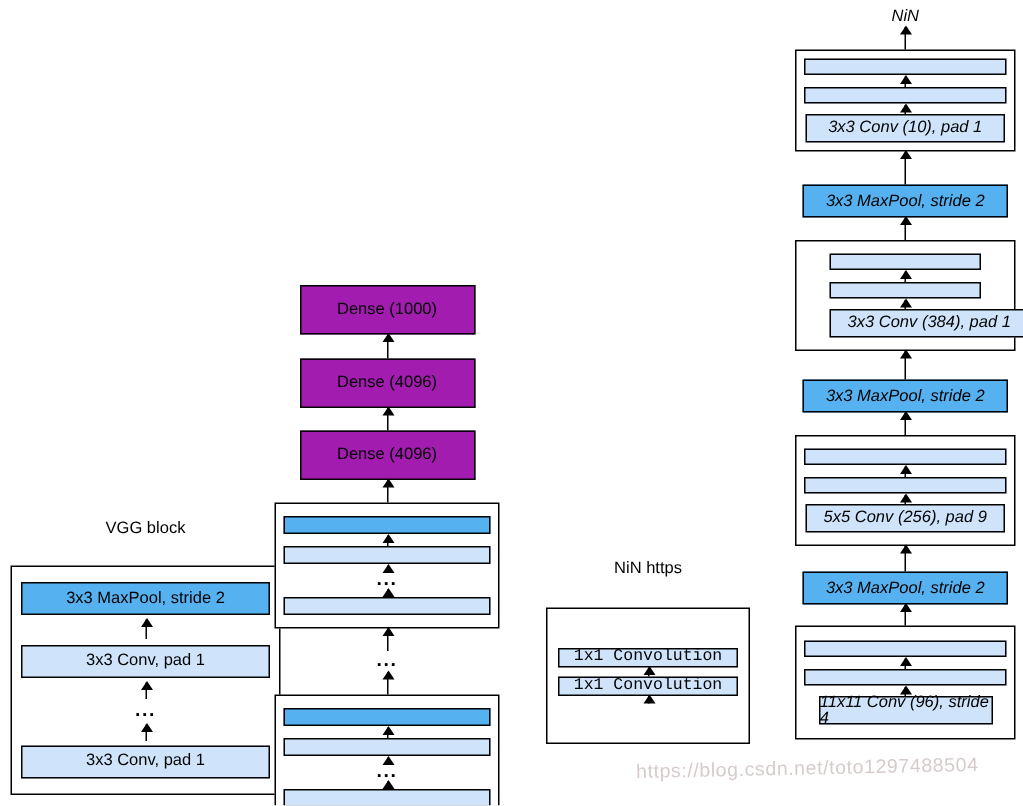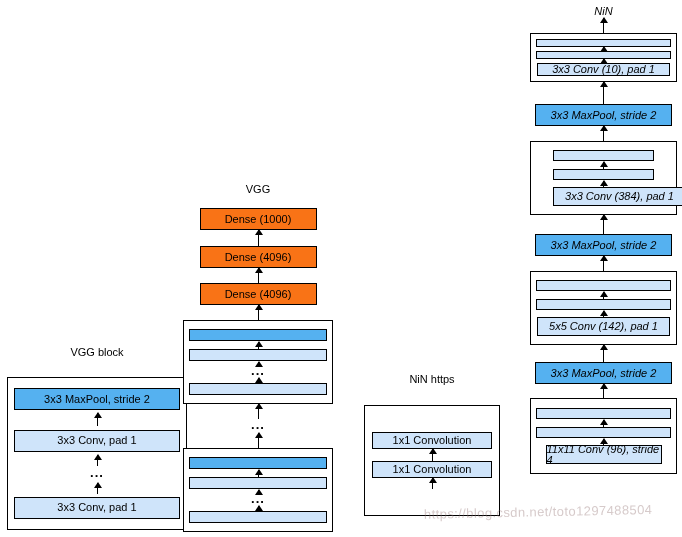--- a/index.html
+++ b/index.html
@@ -12,21 +12,21 @@
   body{font-family:"Liberation Sans", sans-serif;color:var(--ink);}
   .canvas{position:relative;width:682px;height:537px;background:#fff;overflow:hidden;}
   .col{position:absolute;}
   .title{font-size:11px;text-align:center;padding-top:5px;height:18px;}
   .outer{border:1px solid var(--ink);background:#fff;display:flex;flex-direction:column;justify-content:space-between;}
   .grp{border:1px solid var(--ink);background:#fff;display:flex;flex-direction:column;justify-content:space-between;}
   .box{border:1px solid var(--ink);display:flex;align-items:center;justify-content:center;
        font-size:11px;line-height:1;height:22px;background:#fff;}
   .box.pool{background:var(--pool);}
   .box.conv{background:var(--conv);}
-  .box.dense{background:#f97316;width:117px;margin-left:auto;margin-right:auto;height:22px;}
+  .box.dense{background:#a21caf;width:117px;margin-left:auto;margin-right:auto;height:33px;}
   .bar{height:12px;border:1px solid var(--ink);background:var(--conv);}
   .bar.pool{background:var(--pool);}
   .arr{width:1px;border-left:1px solid var(--ink);margin:0 auto;position:relative;}
   .arr::before{content:"";position:absolute;left:-4px;top:-1px;
     border-left:4px solid transparent;border-right:4px solid transparent;border-bottom:6px solid var(--ink);}
   .dots{font-size:13px;font-weight:bold;line-height:8px;text-align:center;letter-spacing:1px;height:10px;}
   .watermark{position:absolute;left:424px;top:504px;width:260px;white-space:nowrap;
     font-size:13px;letter-spacing:0.4px;color:rgba(146,116,116,0.38);transform:rotate(-1.2deg);z-index:10;}
 </style>
 </head>
@@ -41,21 +41,20 @@
       <div class="arr" style="height:13px;"></div>
       <div class="box conv">3x3 Conv, pad 1</div>
       <div class="arr" style="height:11px;"></div>
       <div class="dots">...</div>
       <div class="arr" style="height:11px;"></div>
       <div class="box conv">3x3 Conv, pad 1</div>
     </div>
   </div>
 
   <div class="col" style="left:183px;top:178px;width:150px;">
-    <div class="title">VGG</div>
 
     <div class="box dense" style="margin-top:12px;">Dense (1000)</div>
     <div class="arr" style="height:16px;"></div>
     <div class="box dense">Dense (4096)</div>
     <div class="arr" style="height:15px;"></div>
     <div class="box dense">Dense (4096)</div>
     <div class="arr" style="height:15px;"></div>
 
     <div class="grp" style="height:84px;padding:8px 5px;">
       <div class="bar pool"></div>
@@ -77,34 +76,34 @@
       <div class="bar"></div>
       <div class="arr" style="height:5px;"></div>
       <div class="dots">...</div>
       <div class="arr" style="height:5px;"></div>
       <div class="bar"></div>
     </div>
   </div>
 
   <div class="col" style="left:364px;top:368px;width:136px;">
     <div class="title">NiN https</div>
-    <div class="outer" style="margin-top:19px;height:111px;padding:26px 7px;">
+    <div class="outer" style="margin-top:19px;height:91px;padding:26px 7px;font-family:Liberation Mono, monospace;">
       <div class="box conv">1x1 Convolution</div>
       <div class="arr" style="height:15px;"></div>
       <div class="box conv">1x1 Convolution</div>
       <div class="arr" style="height:15px;"></div>
     </div>
   </div>
 
   <div class="col" style="left:530px;top:0;width:147px;font-style:italic;">
     <div class="title">NiN</div>
 
     <div class="arr" style="height:15px;"></div>
 
-    <div class="grp" style="padding:5px;height:49px;">
+    <div class="grp" style="padding:5px;height:68px;">
       <div class="bar" style="height:11px;"></div>
       <div class="arr" style="height:7px;"></div>
       <div class="bar" style="height:11px;"></div>
       <div class="arr" style="height:6px;"></div>
       <div class="box conv" style="width:133px;margin:0 auto;height:19px;">3x3 Conv (10), pad 1</div>
     </div>
 
     <div class="arr" style="height:22px;"></div>
     <div class="box pool" style="width:137px;margin:0 auto;height:22px;">3x3 MaxPool, stride 2</div>
     <div class="arr" style="height:15px;"></div>
@@ -119,21 +118,21 @@
 
     <div class="arr" style="height:19px;"></div>
     <div class="box pool" style="width:137px;margin:0 auto;height:22px;">3x3 MaxPool, stride 2</div>
     <div class="arr" style="height:15px;"></div>
 
     <div class="grp" style="padding:8px 5px;height:74px;">
       <div class="bar" style="height:11px;"></div>
       <div class="arr" style="height:7px;"></div>
       <div class="bar" style="height:11px;"></div>
       <div class="arr" style="height:6px;"></div>
-      <div class="box conv" style="width:133px;margin:0 auto;height:19px;">5x5 Conv (142), pad 1</div>
+      <div class="box conv" style="width:133px;margin:0 auto;height:19px;">5x5 Conv (256), pad 9</div>
     </div>
 
     <div class="arr" style="height:17px;"></div>
     <div class="box pool" style="width:137px;margin:0 auto;height:22px;">3x3 MaxPool, stride 2</div>
     <div class="arr" style="height:14px;"></div>
 
     <div class="grp" style="padding:9px 5px;height:76px;">
       <div class="bar" style="height:11px;"></div>
       <div class="arr" style="height:7px;"></div>
       <div class="bar" style="height:11px;"></div>

